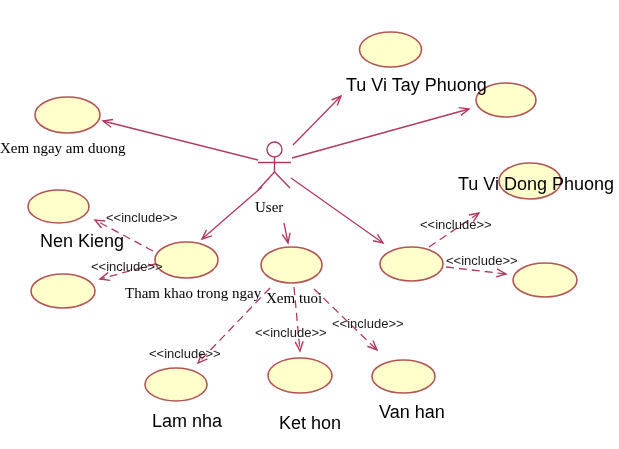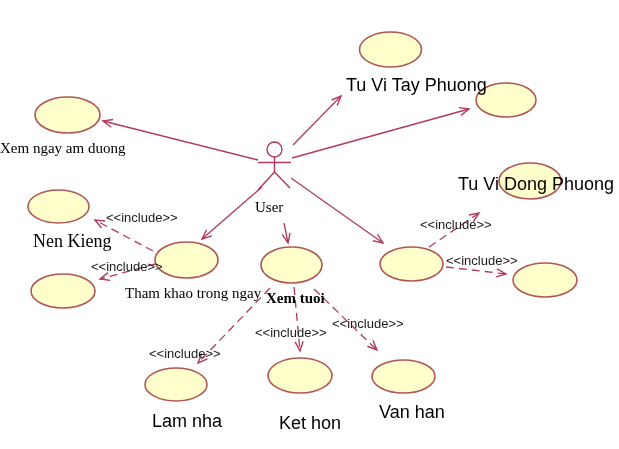--- a/index.html
+++ b/index.html
@@ -67,23 +67,23 @@
       <line x1="274.5" y1="157" x2="274.5" y2="172"></line>
       <line x1="258" y1="162.5" x2="291" y2="162.5"></line>
       <line x1="274.5" y1="172" x2="258" y2="190"></line>
       <line x1="274.5" y1="172" x2="290" y2="188"></line>
     </g>
   </svg>
 
   <div class="lbl serif" style="left:0;  top:140px;">Xem ngay am duong</div>
   <div class="lbl sans" style="left:346px; top:76px;">Tu Vi Tay Phuong</div>
   <div class="lbl sans" style="left:458px; top:127px;margin-top:48px;">Tu Vi Dong Phuong</div>
-  <div class="lbl sans" style="left:33px;  top:232px;font-family:Liberation Serif, serif;">Nen Kieng</div>
+  <div class="lbl sans" style="left:40px;  top:232px;">Nen Kieng</div>
   <div class="lbl serif" style="left:125px; top:285px;">Tham khao trong ngay</div>
-  <div class="lbl serif" style="left:266px; top:290px;font-weight:bold;">Xem tuoi</div>
+  <div class="lbl serif" style="left:266px; top:290px;">Xem tuoi</div>
   <div class="lbl sans" style="left:152px; top:412px;">Lam nha</div>
   <div class="lbl sans" style="left:279px; top:403px;margin-top:11px;">Ket hon</div>
   <div class="lbl sans" style="left:379px; top:403px;">Van han</div>
 
   <div class="lbl serif" style="left:255px; top:199px;">User</div>
 
   <div class="lbl inc" style="left:106px; top:211px;">&lt;&lt;include&gt;&gt;</div>
   <div class="lbl inc" style="left:91px;  top:260px;">&lt;&lt;include&gt;&gt;</div>
   <div class="lbl inc" style="left:149px; top:347px;">&lt;&lt;include&gt;&gt;</div>
   <div class="lbl inc" style="left:255px; top:326px;">&lt;&lt;include&gt;&gt;</div>

